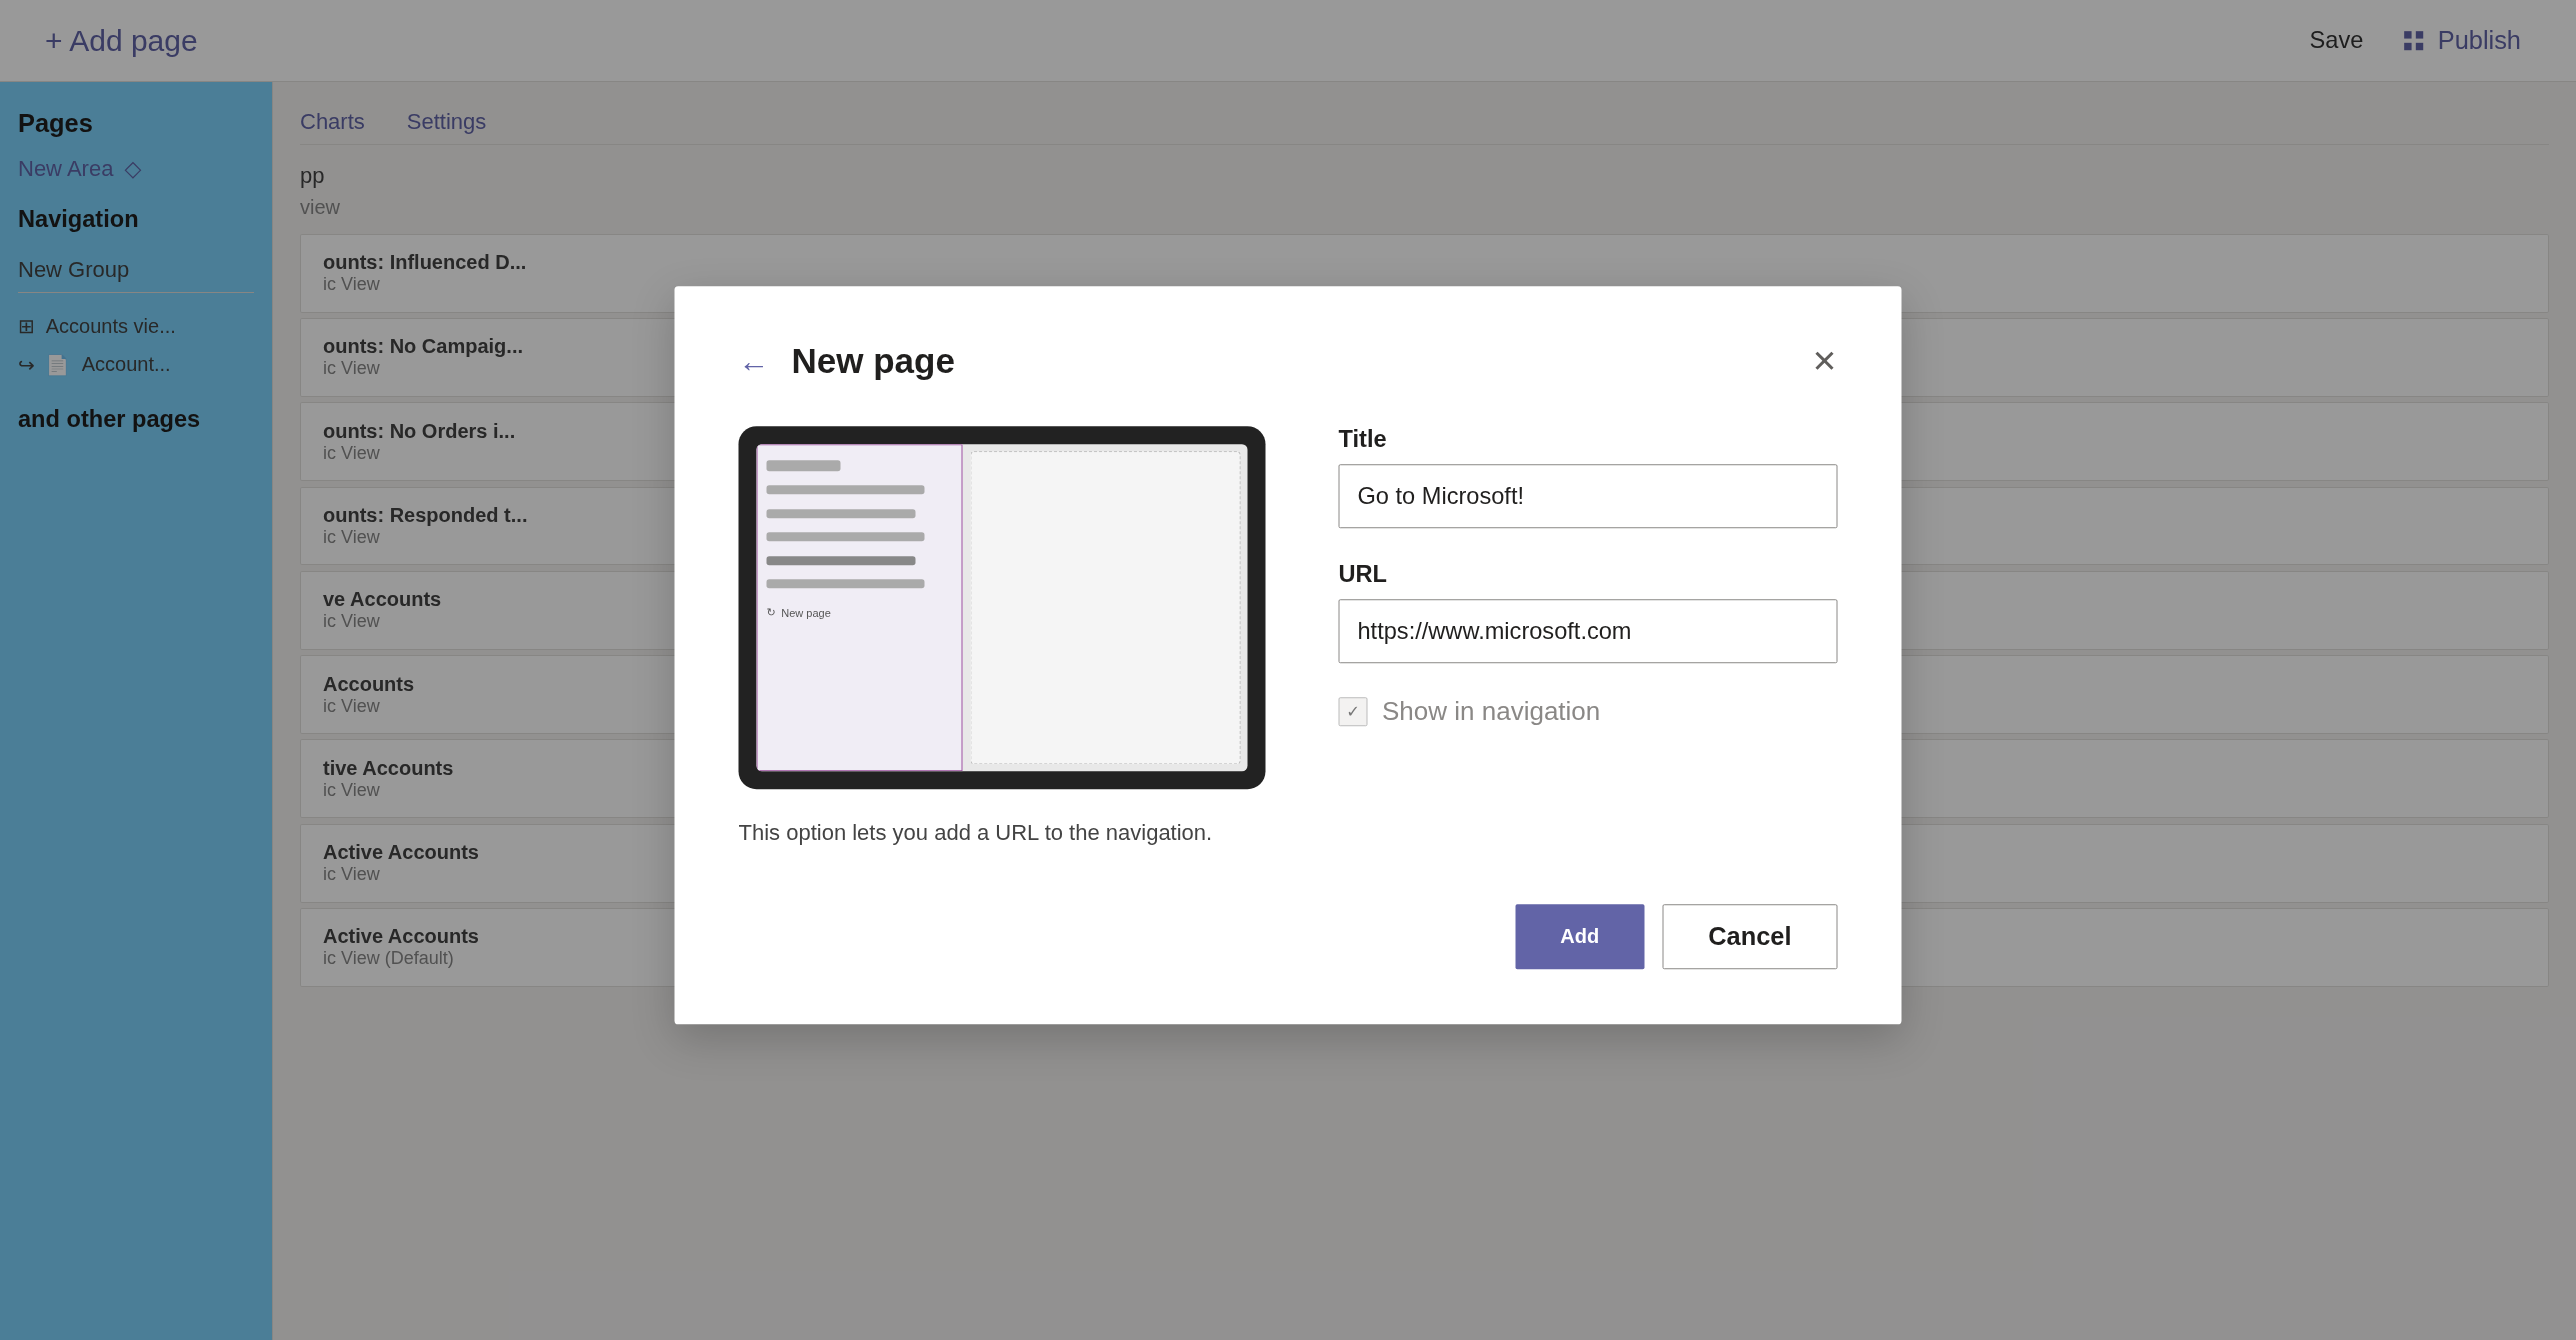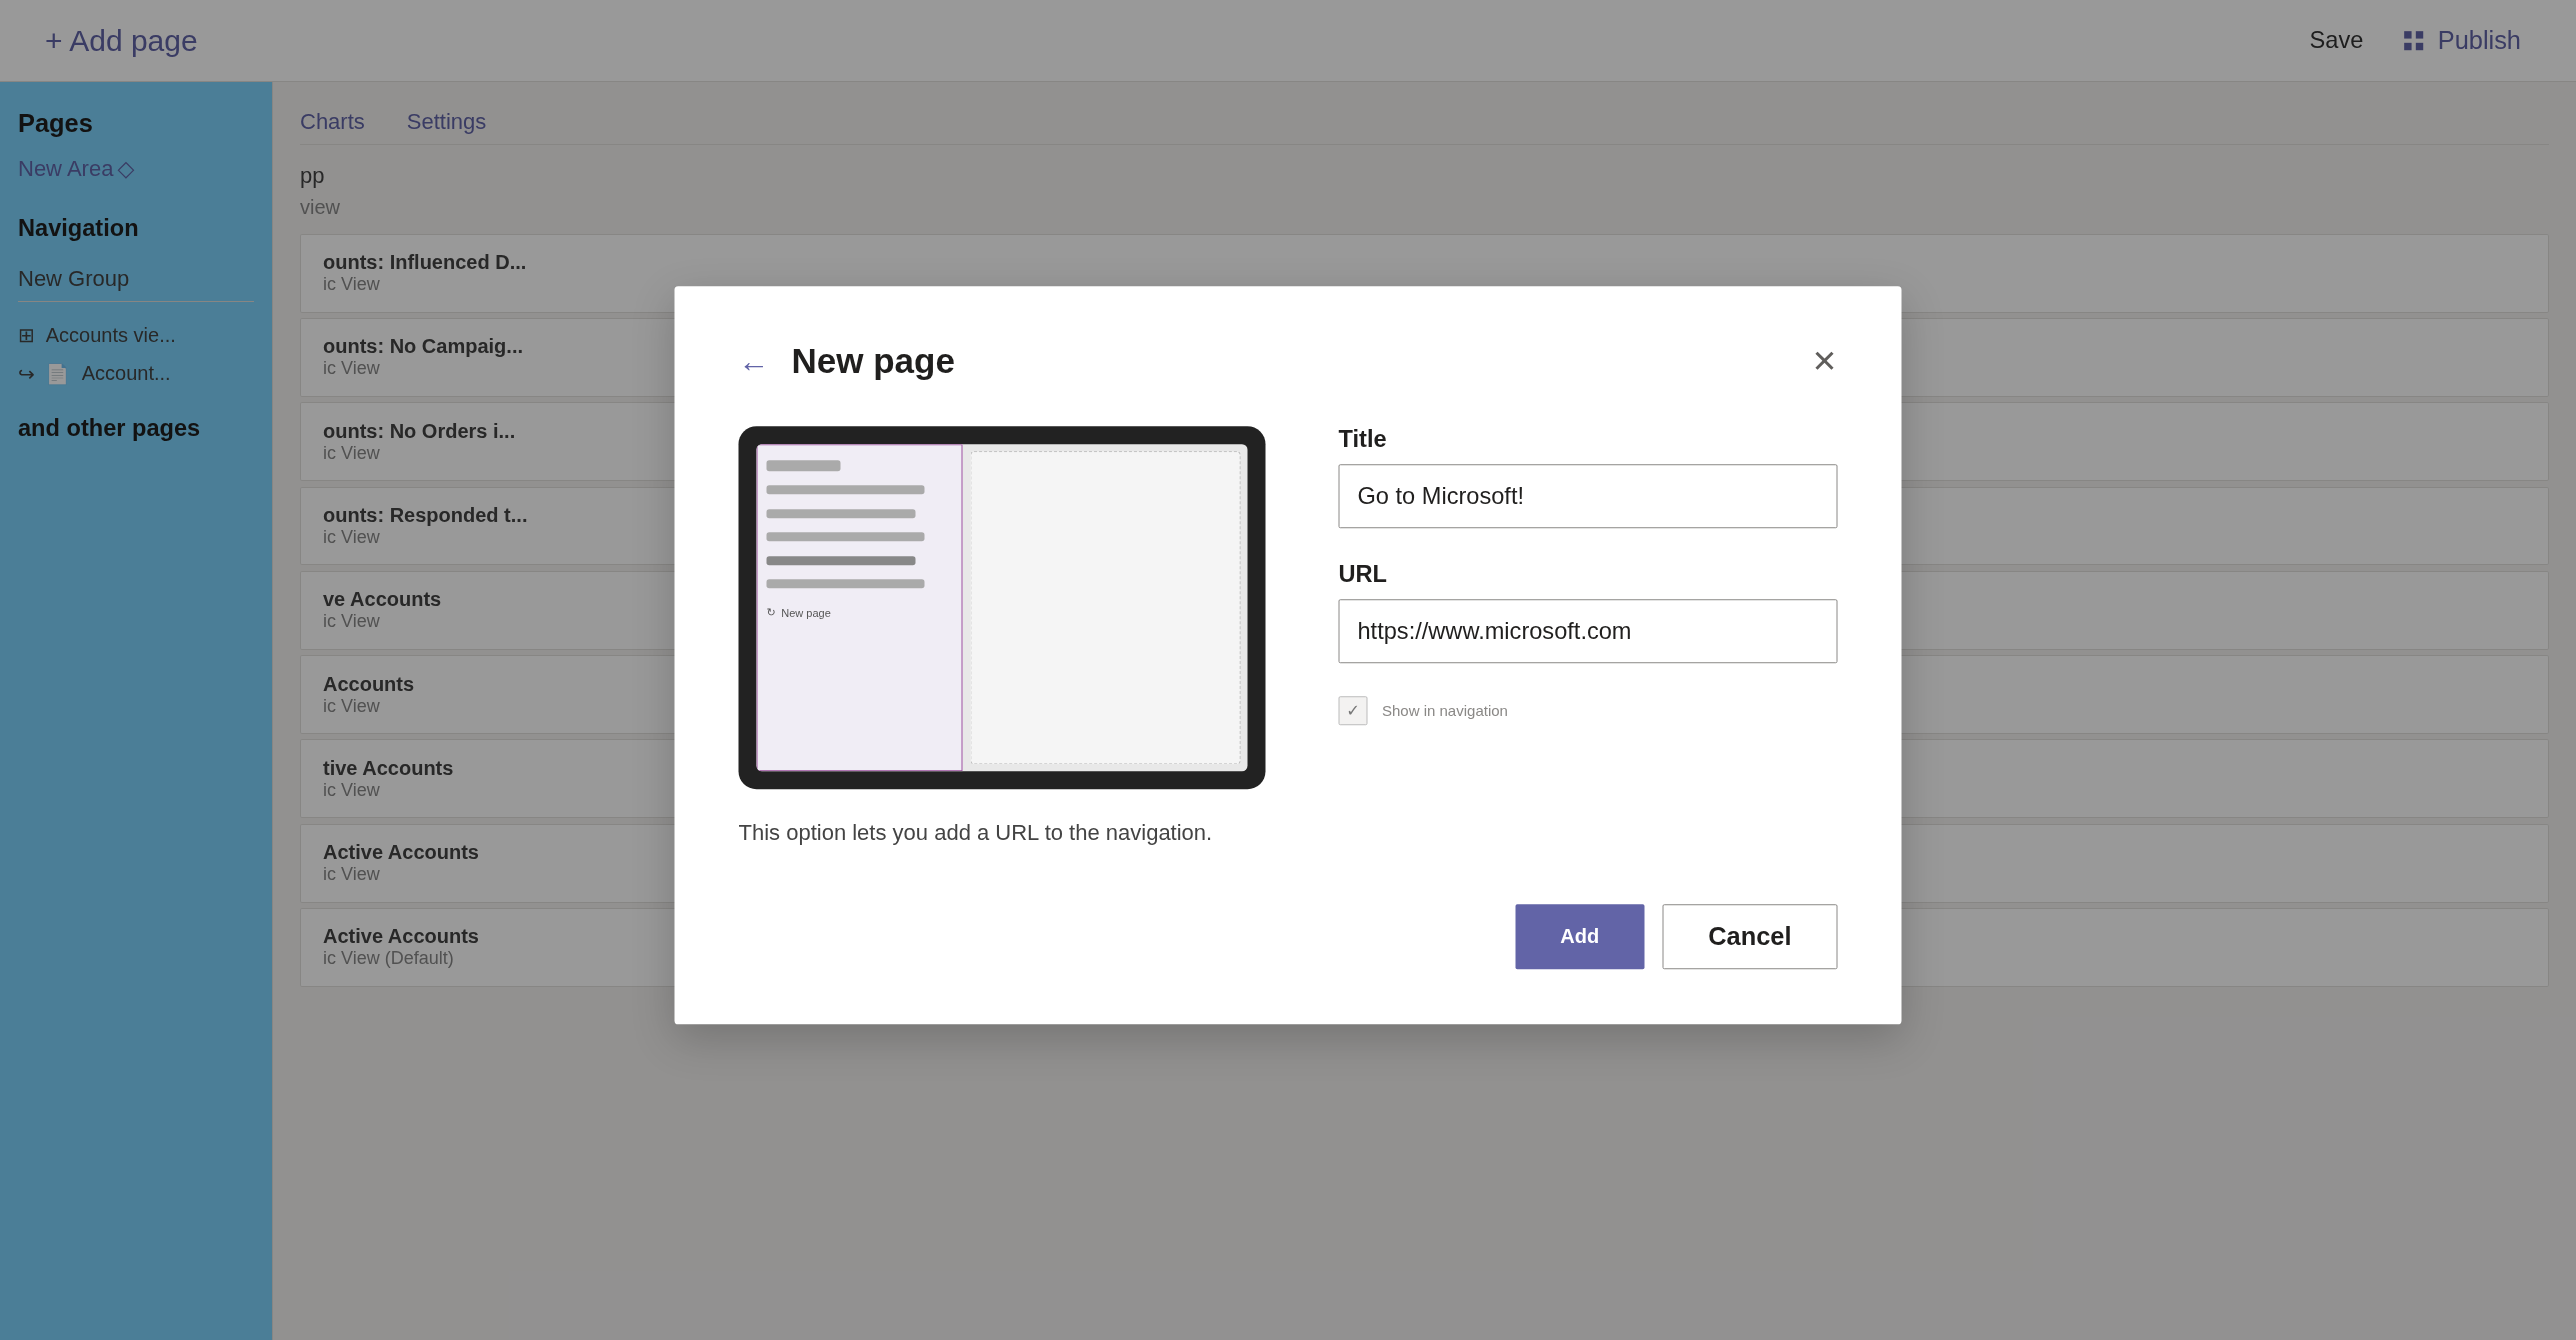--- a/index.html
+++ b/index.html
@@ -83,24 +83,24 @@
     .sidebar-section-title {
       font-size: 25.4px;
       font-weight: 700;
       color: #201f1e;
       margin-bottom: 18px;
     }
 
     .sidebar-area-item {
       display: flex;
       align-items: flex-start;
-      gap: 4px;
+      gap: 11px;
       font-size: 22px;
       color: #6264a7;
-      margin-bottom: 33px;
+      margin-bottom: 24px;
     }
 
     .sidebar-nav-title {
       font-size: 23.6px;
       font-weight: 700;
       color: #201f1e;
       margin-bottom: 14.5px;
     }
 
     .sidebar-new-group {
@@ -335,21 +335,21 @@
       border-radius: 1.8px;
       flex-shrink: 0;
     }
 
     .checkbox-styled .check-icon {
       font-size: 16.4px;
       color: #777;
     }
 
     .checkbox-label {
-      font-size: 15px;
+      font-size: 26px;
       color: #8a8886;
       text-align: right;
     }
 
     
     .modal-footer {
       display: flex;
       justify-content: flex-end;
       gap: 18px;
       margin-top: 55px;

